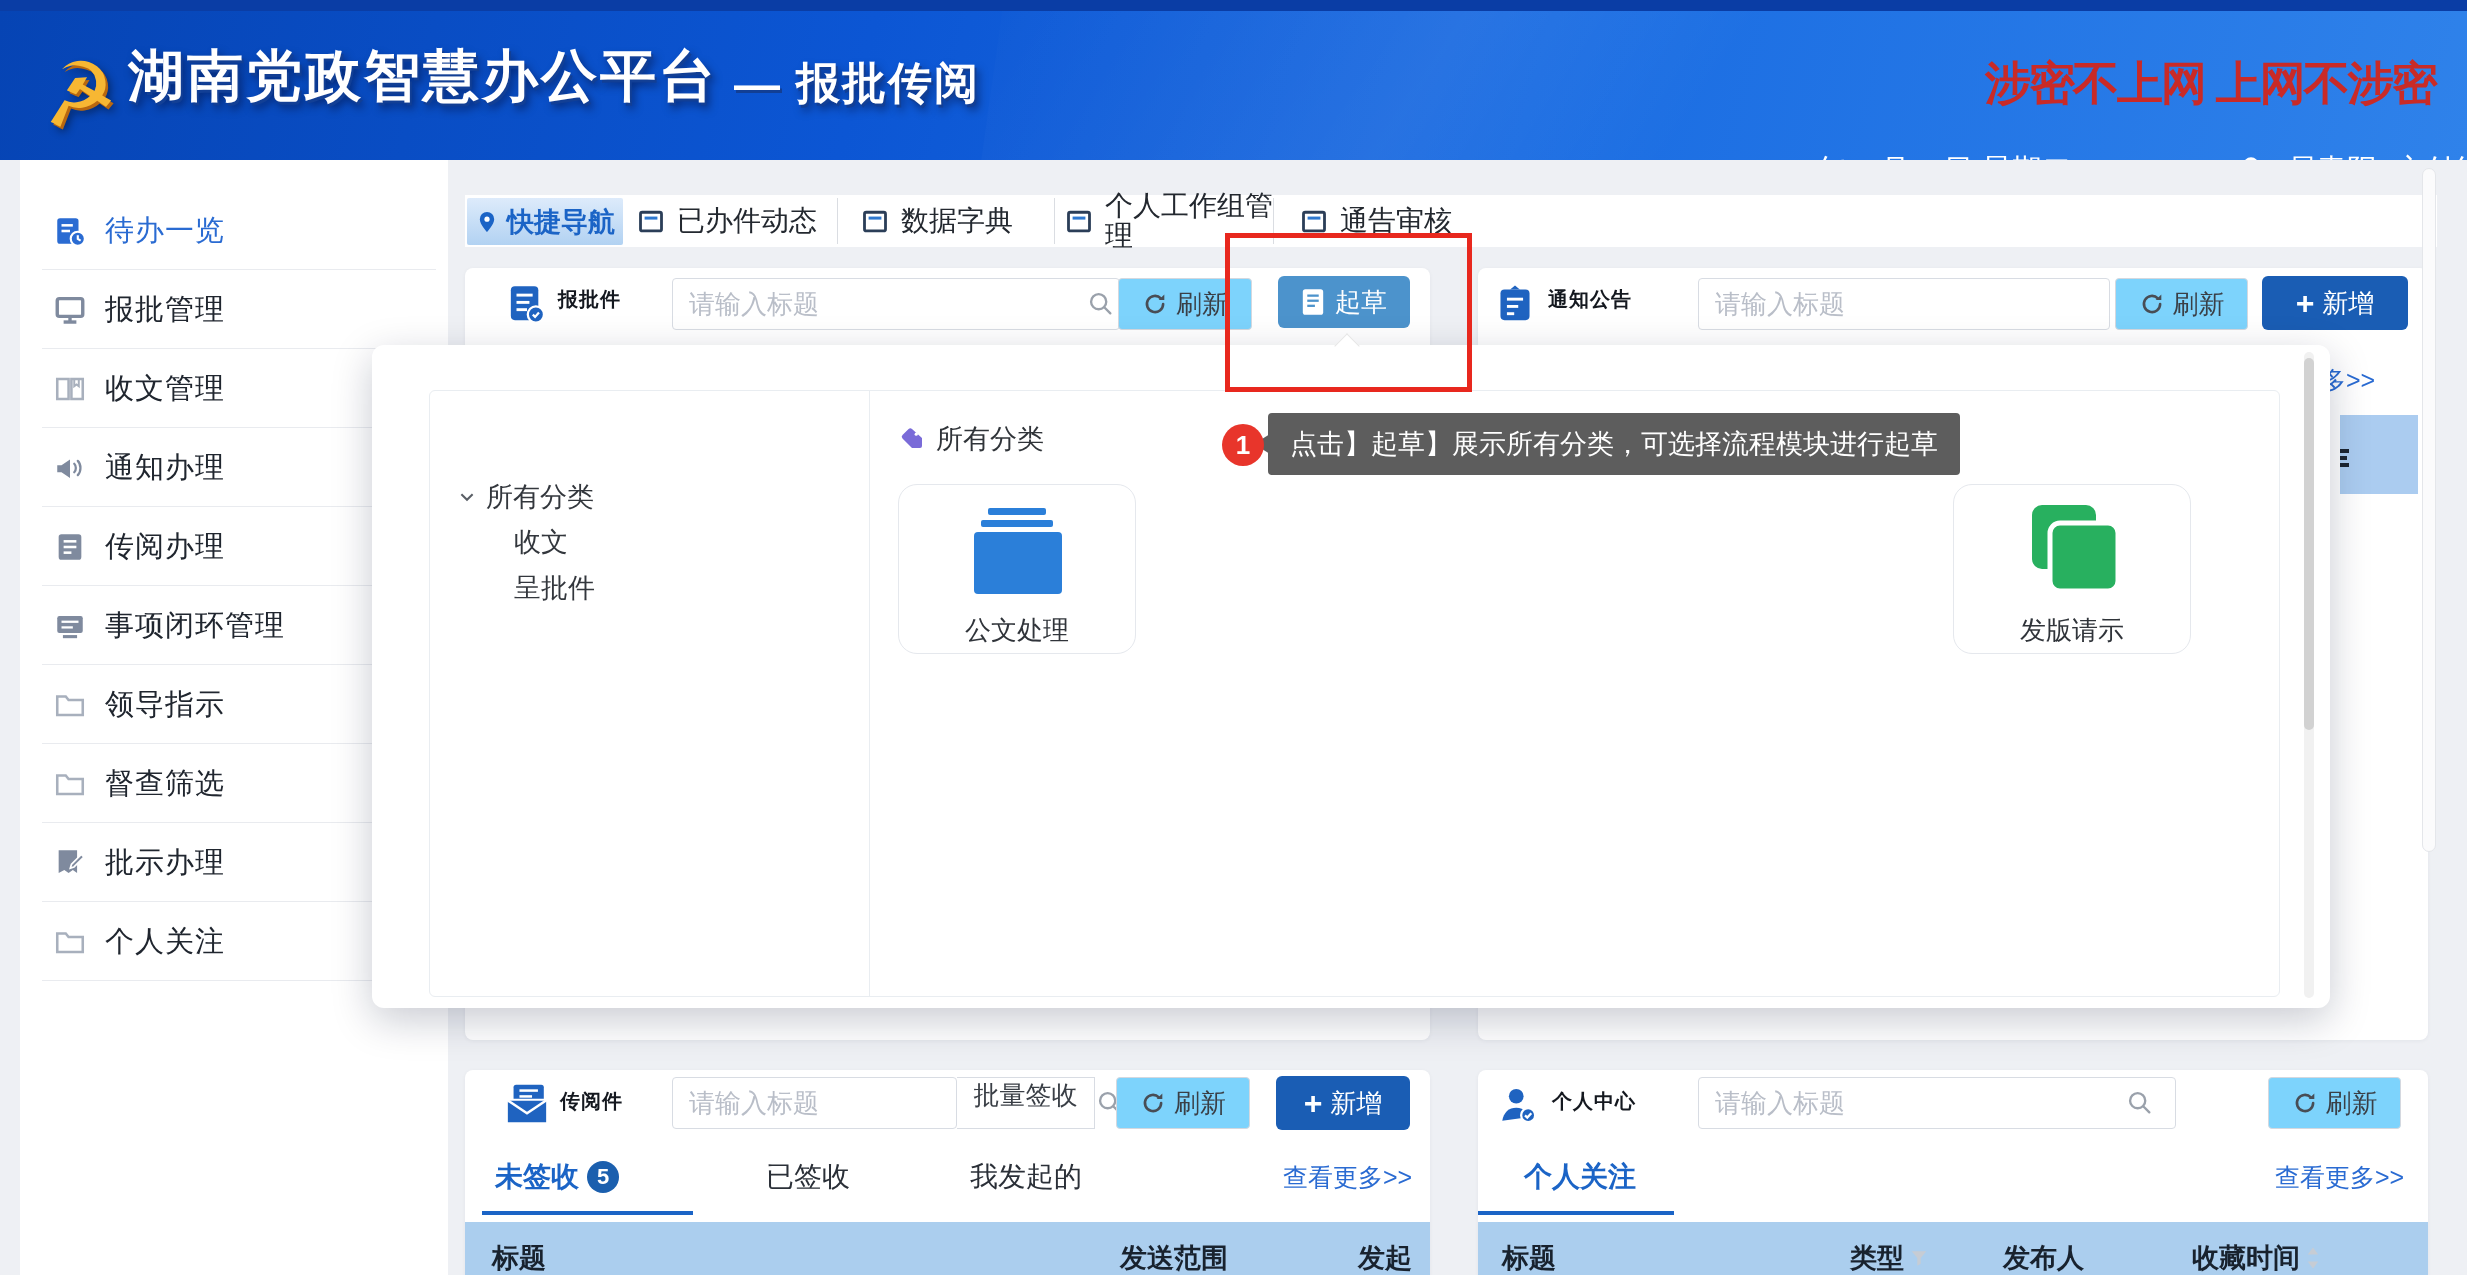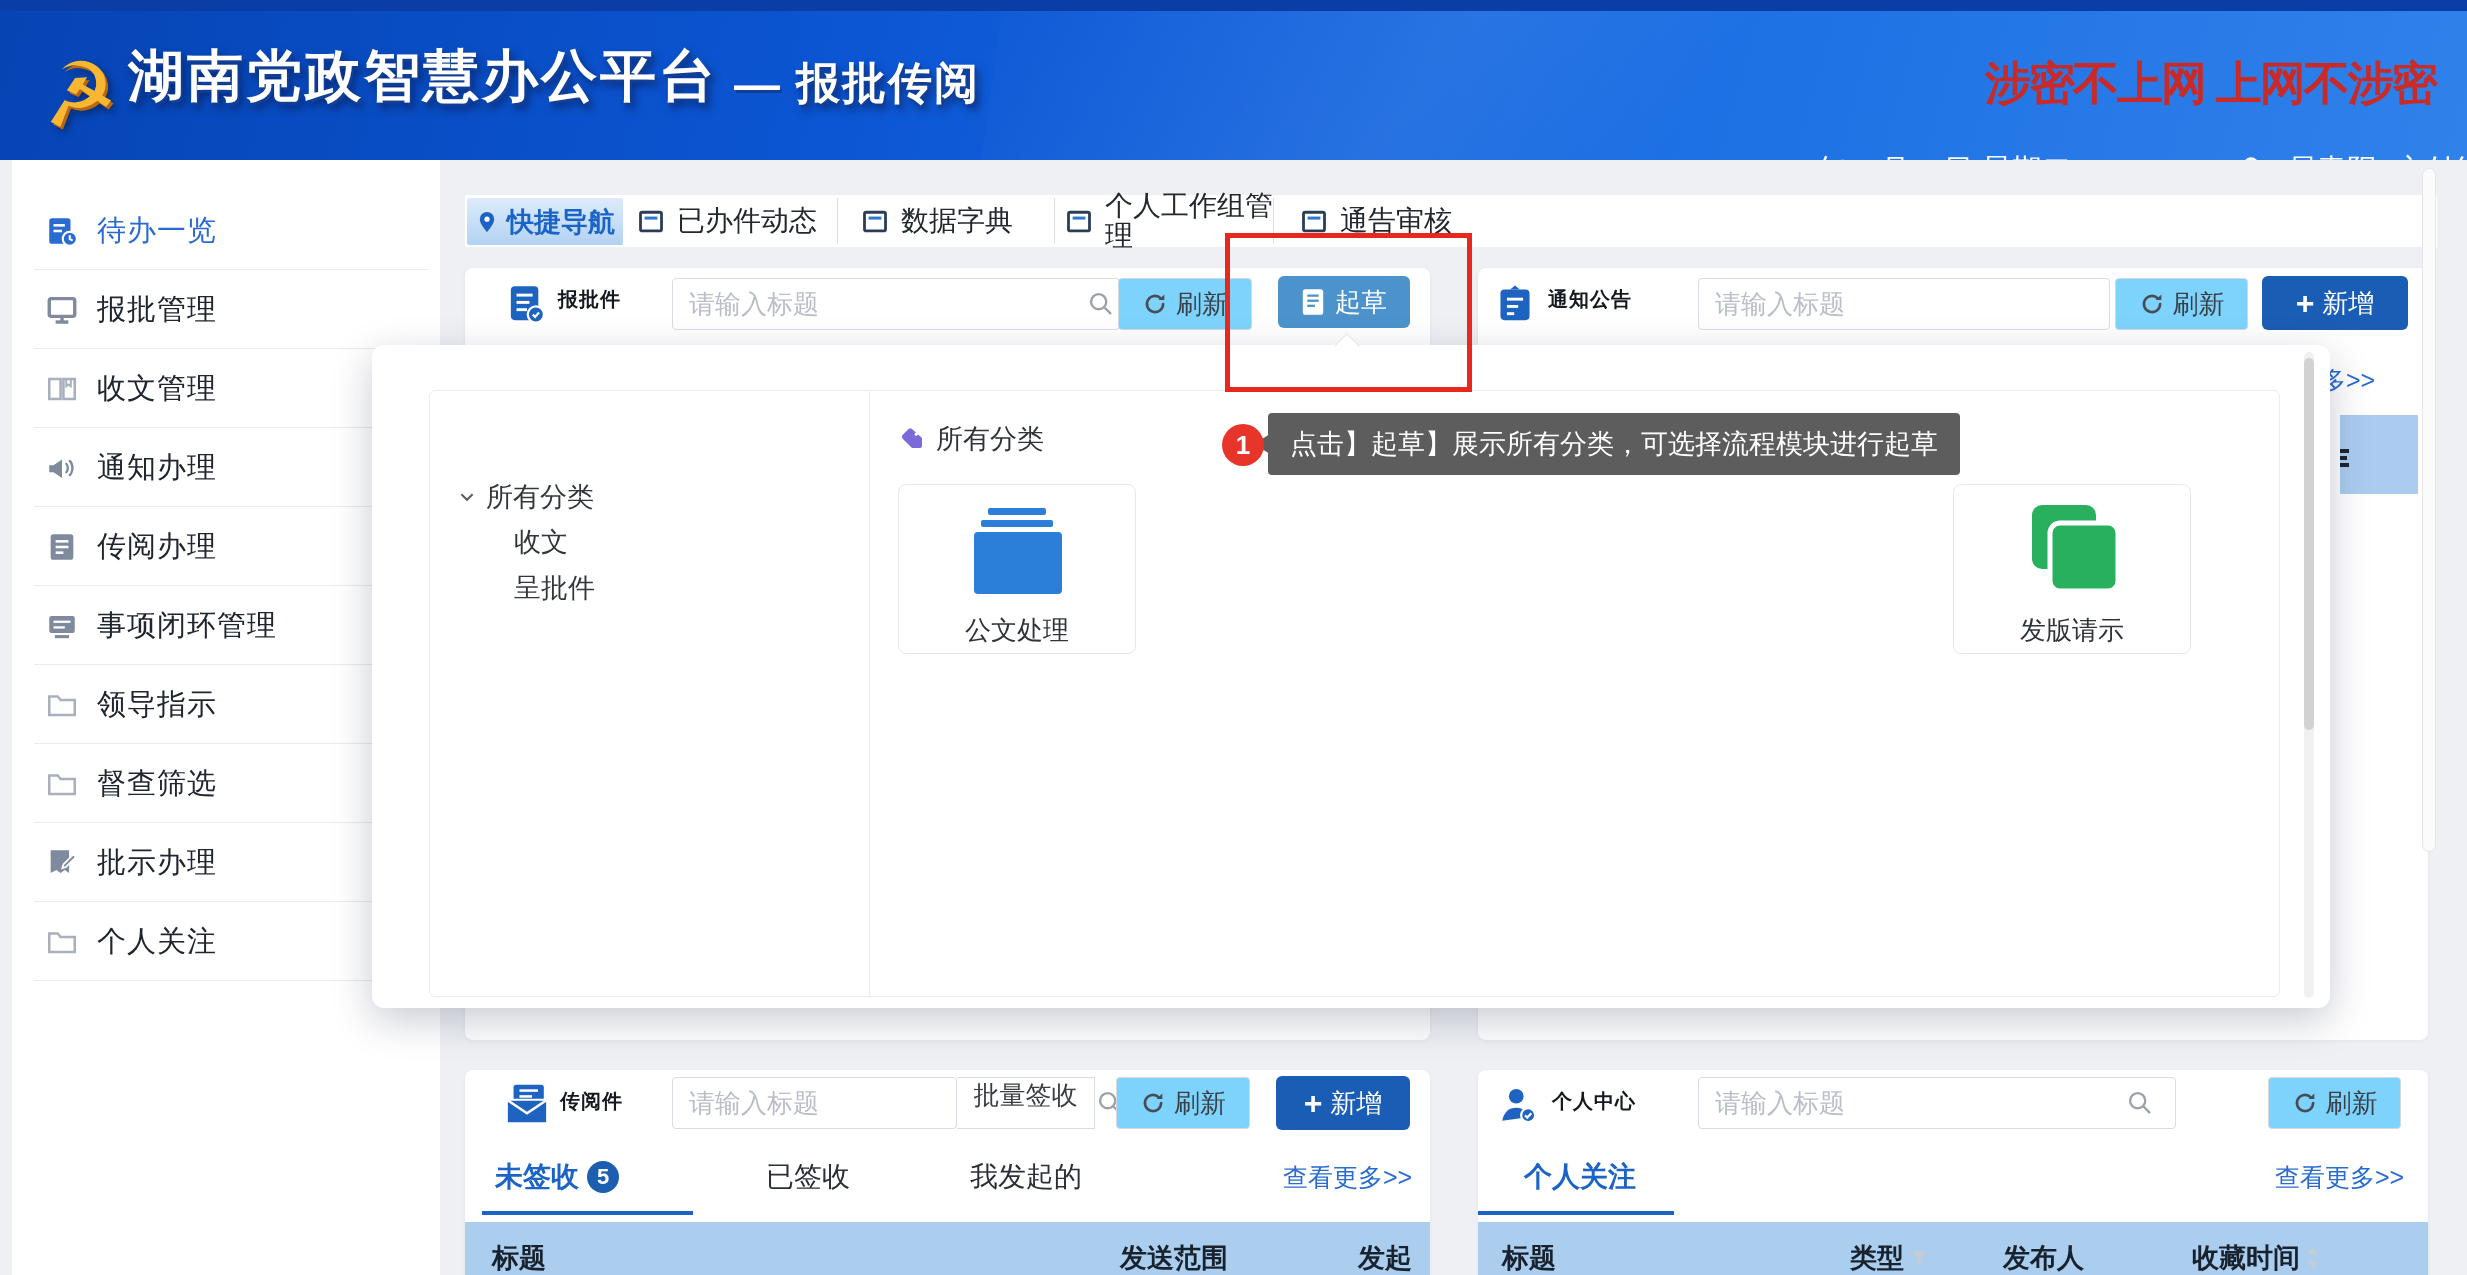--- a/index.html
+++ b/index.html
@@ -27,21 +27,21 @@
     color:rgba(210,38,28,.95); white-space:nowrap; z-index:11; }
   .pill { left:2037px; top:16px; width:356px; height:60px; background:#fff; border-radius:8px; z-index:12;
     box-shadow:0 2px 8px rgba(0,0,20,.3); display:flex; align-items:center; justify-content:center; gap:9px;
     font-size:27px; color:#2a66c8; white-space:nowrap; }
   .pill .sep { width:1px; height:28px; background:#b9c9e4; }
   .hdr-meta { left:1750px; top:139px; width:700px; display:flex; align-items:center; gap:18px;
     color:#fff; font-size:30px; white-space:nowrap; z-index:12; }
   .hdr-meta .sep { width:1px; height:30px; background:rgba(255,255,255,.55); }
 
   
-  #sidebar { left:12px; top:160px; width:428px; height:1115px; background:#fff; z-index:5; }
+  #sidebar { left:20px; top:160px; width:428px; height:1115px; background:#fff; z-index:5; }
   .side-item { position:relative; height:79px; display:flex; align-items:center; cursor:pointer; }
   .side-item .divider { position:absolute; left:22px; right:12px; bottom:0; height:1px; background:#e9ebef; }
   .side-ic { position:absolute; left:33px; width:34px; height:34px; display:flex; align-items:center; justify-content:center; }
   .side-lb { position:absolute; left:85px; font-size:29px; color:#20262f; letter-spacing:1px; }
   .side-item.active .side-lb { color:#2a6bd2; }
 
   
   #tabbar { left:465px; top:195px; width:1972px; height:52px; background:#fff; z-index:2; }
   .qtab { position:absolute; left:2px; top:3px; width:156px; height:47px; border-radius:2px;
     background:linear-gradient(#ddebfb,#b2d2f2); display:flex; align-items:center; justify-content:center; gap:8px;
@@ -80,21 +80,21 @@
   
   #popup { left:372px; top:345px; width:1958px; height:663px; background:#fff; border-radius:12px; z-index:30;
     box-shadow:0 12px 40px rgba(10,20,50,.22); }
   #popup-arrow { left:1338px; top:337px; width:18px; height:18px; background:#fff; z-index:31;
     border-left:1px solid #e6e6e6; border-top:1px solid #e6e6e6; transform:rotate(45deg); }
   .pop-box { position:absolute; left:57px; top:45px; width:1851px; height:607px; border:1px solid #e9edf1; border-radius:6px; }
   .pop-divider { position:absolute; left:439px; top:0; bottom:0; width:1px; background:#e9edf1; }
   .tree-row { position:absolute; font-size:27px; color:#33373d; display:flex; align-items:center; gap:10px; cursor:pointer; white-space:nowrap; }
   .pop-head { position:absolute; left:470px; top:30px; display:flex; align-items:center; gap:12px;
     font-size:27px; color:#303439; }
-  .mod-card { position:absolute; top:93px; width:238px; height:170px; border:1px solid #e5e8ed; border-radius:8px;
+  .mod-card { position:absolute; top:93px; width:238px; height:170px; border:1px solid #e5e8ed; border-radius:19px;
     background:#fff; cursor:pointer; }
   .mod-label { position:absolute; left:0; right:0; top:128px; text-align:center; font-size:26px; color:#30343a; }
   .pop-scroll-track { position:absolute; left:1932px; top:7px; width:10px; height:646px; background:#f1f1f1; border-radius:5px; }
   .pop-scroll-thumb { position:absolute; left:0; top:6px; width:10px; height:372px; background:#d2d2d2; border-radius:5px; }
 
   
   #red-rect { left:1225px; top:233px; width:247px; height:159px; border:5px solid #e8281e; z-index:50; }
   #step-circle { left:1222px; top:424px; width:42px; height:42px; border-radius:21px; background:#e8352b; color:#fff;
     font-size:26px; font-weight:bold; display:flex; align-items:center; justify-content:center; z-index:52; }
   #tooltip { left:1268px; top:413px; height:62px; background:#5d5d5d; border-radius:4px; color:#fff; font-size:27px;

